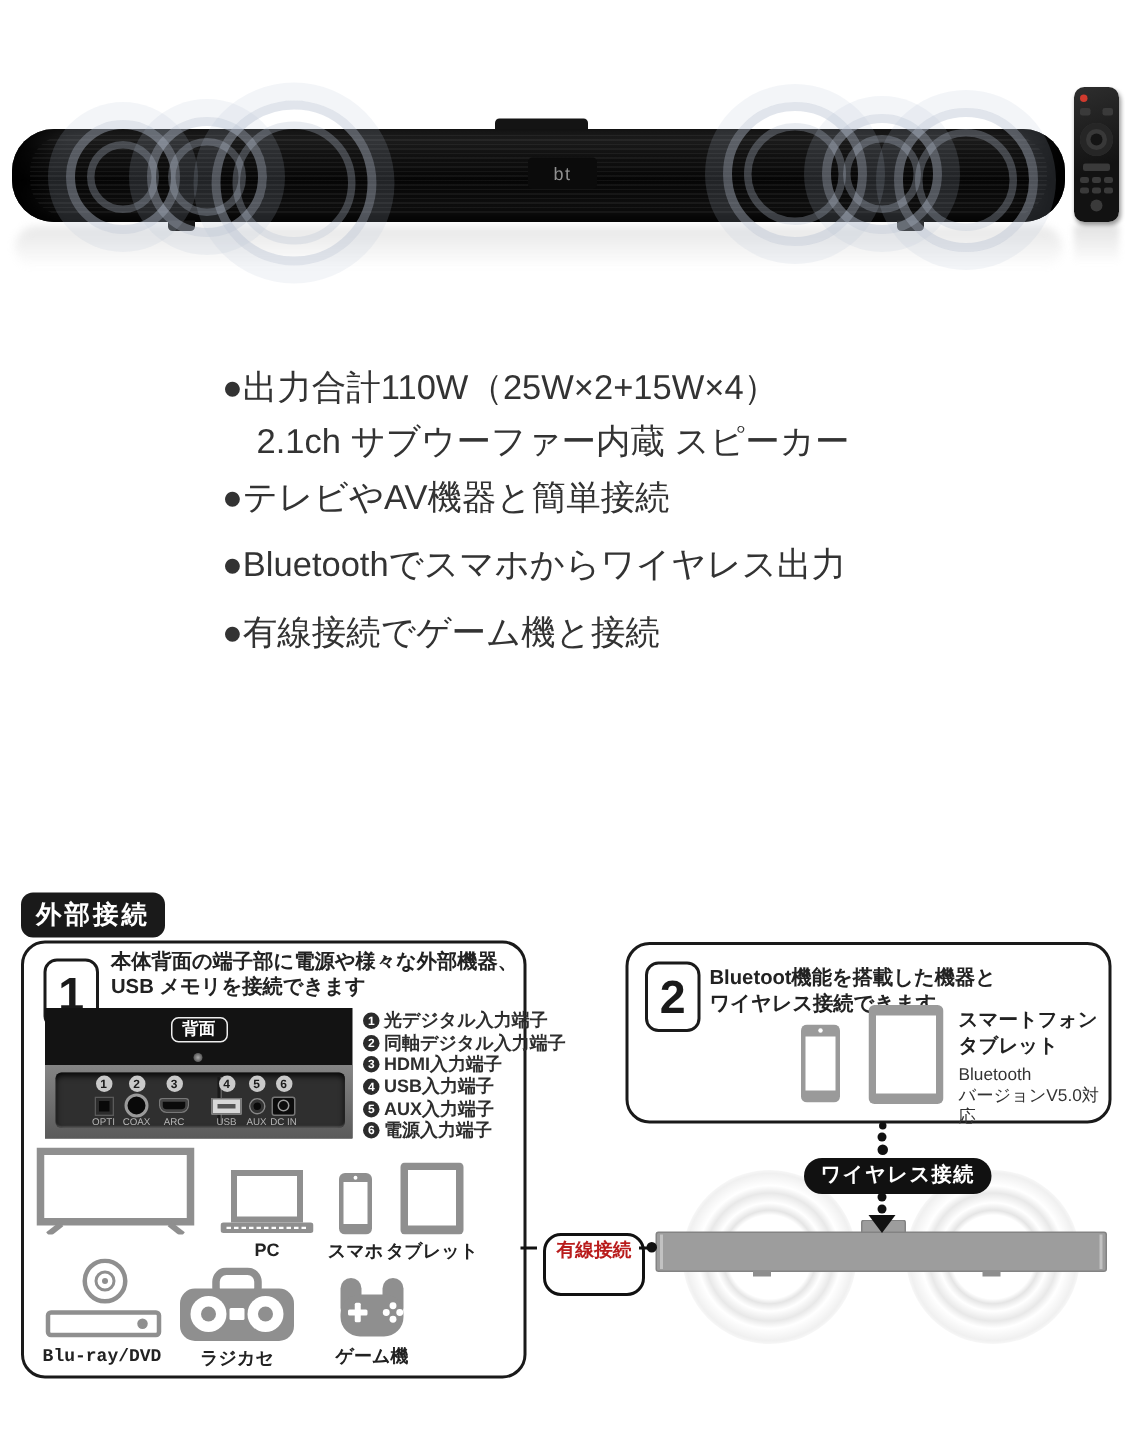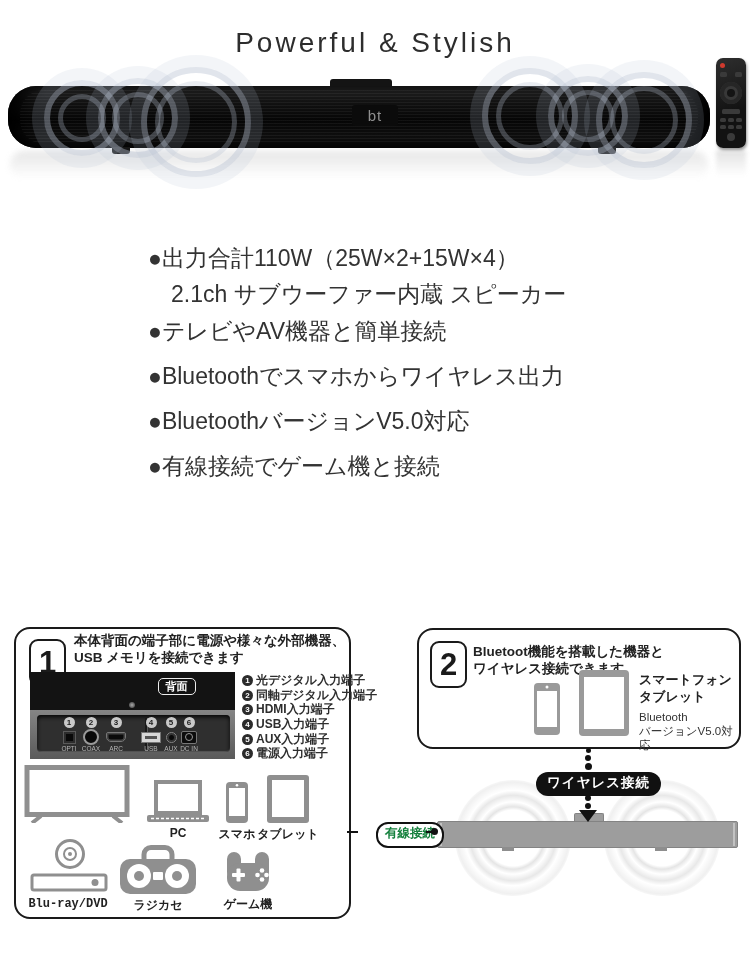--- a/index.html
+++ b/index.html
@@ -18,21 +18,21 @@
   .sb-bracket { position:absolute; left:330px; top:79px; width:62px; height:9px;
     background:#141414; border-radius:3px 3px 0 0; z-index:1; }
   .soundbar { position:absolute; left:8px; top:86px; width:702px; height:62px; border-radius:28px;
     background:linear-gradient(180deg,#3a3a3a 0%,#161616 22%,#050505 55%,#101010 78%,#1f1f1f 100%);
     box-shadow: inset 14px 0 18px rgba(0,0,0,.85), inset -14px 0 18px rgba(0,0,0,.85), inset 0 -6px 10px rgba(0,0,0,.6);
     z-index:2; }
   .soundbar::after { content:""; position:absolute; inset:4px 12px; border-radius:24px;
     background:repeating-linear-gradient(180deg, rgba(255,255,255,.05) 0 1px, transparent 1px 3px); }
   .sb-display { position:absolute; left:352px; top:105px; width:46px; height:21px; background:#0b0b0b;
     border-radius:3px; z-index:3; display:flex; align-items:center; justify-content:center;
-    font-size:15px; color:#8f8f8f; letter-spacing:1px; }
+    font-size:12px; color:#8f8f8f; letter-spacing:1px; }
   .sb-foot { position:absolute; width:18px; height:7px; background:#161616; border-radius:0 0 3px 3px;
     top:147px; z-index:2; }
   .sbf1 { left:112px; } .sbf2 { left:598px; }
   .ripple { position:absolute; z-index:3; border-radius:50%;
     border:6px solid rgba(183,193,210,.42); box-shadow:0 0 0 12px rgba(183,193,210,.16); }
   .ripple::after { content:""; position:absolute; inset:8px; border-radius:50%;
     border:5px solid rgba(183,193,210,.30); }
   .rp1 { left:44px;  top:80px; width:64px; height:64px; }
   .rp2 { left:98px;  top:78px; width:68px; height:68px; }
   .rp3 { left:141px; top:67px; width:98px; height:98px; }
@@ -81,21 +81,21 @@
   .box1 .numbox { left:13px; top:10px; }
   .box2 .numbox { left:11px; top:11px; }
   .desc { position:absolute; font-size:13.5px; font-weight:bold; line-height:17px; color:#222; white-space:nowrap; }
   .box1 .desc { left:58px; top:3px; }
   .box2 .desc { left:54px; top:13px; }
 
   
   .photo { position:absolute; left:14px; top:43px; width:205px; height:87px; background:#131313; overflow:hidden; }
   .panel-label { position:absolute; left:50%; transform:translateX(-50%); top:6px;
     border:1.5px solid #ededed; border-radius:5px; color:#fff; font-size:11px; font-weight:bold;
-    padding:0 7px; line-height:15px; white-space:nowrap;margin-left:44px; }
+    padding:0 7px; line-height:15px; white-space:nowrap; }
   .screw { position:absolute; left:99px; top:30px; width:6px; height:6px; border-radius:50%;
     background:radial-gradient(#aaa,#333); }
   .strip { position:absolute; left:0; right:0; bottom:0; height:49px; background:linear-gradient(#858585,#5a5a5a); }
   .recess { position:absolute; left:7px; right:5px; top:5px; bottom:7px; background:#2f2f2f; border-radius:4px;
     box-shadow: inset 0 2px 4px rgba(0,0,0,.9), inset 0 -1px 1px rgba(255,255,255,.25); }
   .pdivider { position:absolute; left:108px; top:3px; bottom:3px; width:2px; background:#191919; border-right:1px solid #5c5c5c; }
   .port { position:absolute; top:2px; width:28px; text-align:center; }
   .pp1 { left:18px; } .pp2 { left:40px; } .pp3 { left:65px; }
   .pp4 { left:100px; } .pp5 { left:120px; } .pp6 { left:138px; }
   .pnum { width:11px; height:11px; border-radius:50%; background:#c9c9c9; color:#1b1b1b;
@@ -152,31 +152,30 @@
   .glowL { left:455px; top:780px; } .glowR { left:604px; top:780px; }
   .bar2 { position:absolute; left:437px; top:821px; width:299px; height:25px; background:#9d9d9d;
     border:1px solid #838383; border-radius:2px; z-index:2; }
   .bar2::before { content:""; position:absolute; left:2px; top:1px; bottom:1px; width:2px; background:#c2c2c2; }
   .bar2::after  { content:""; position:absolute; right:2px; top:1px; bottom:1px; width:2px; background:#c2c2c2; }
   .bar2-tab { position:absolute; left:574px; top:813px; width:28px; height:9px; background:#9d9d9d;
     border:1px solid #838383; border-bottom:none; border-radius:2px 2px 0 0; z-index:2; }
   .bar2-foot { position:absolute; width:12px; height:4px; background:#8e8e8e; top:847px; z-index:2; }
   .bf1 { left:502px; } .bf2 { left:655px; }
   .wired-line1 { position:absolute; left:347px; top:831px; width:11px; height:2px; background:#111; z-index:3; }
-  .wired-badge { position:absolute; left:376px; top:822px; background:#fff; border:2px solid #111;
-    border-radius:12px; font-size:12.5px; font-weight:bold; padding:1px 7px 4px; color:#15803d; z-index:3; }
+  .wired-badge { position:absolute; left:362px; top:822px; background:#fff; border:2px solid #111;
+    border-radius:12px; font-size:12.5px; font-weight:bold; padding:1px 7px 20px; color:#b91c1c; z-index:3; }
   .wired-line2 { position:absolute; left:426px; top:831px; width:7px; height:2px; background:#111; z-index:3; }
   .wired-dot { position:absolute; left:431px; top:828px; width:7px; height:7px; border-radius:50%; background:#111; z-index:3; }
 </style>
 </head>
 <body>
 
 <div class="stage">
 
-  <div class="title">Powerful &amp; Stylish</div>
 
   <div class="sb-reflection"></div>
   <div class="sb-bracket"></div>
   <div class="soundbar"></div>
   <div class="sb-display">bt</div>
   <div class="sb-foot sbf1"></div>
   <div class="sb-foot sbf2"></div>
   <div class="ripple rp1"></div>
   <div class="ripple rp2"></div>
   <div class="ripple rp3"></div>
@@ -198,24 +197,24 @@
     <span class="rm-s5"></span>
     <span class="rm-s6"></span>
     <span class="rm-round"></span>
   </div>
 
   <div class="features">
     <div class="f f1">●出力合計110W（25W×2+15W×4）</div>
     <div class="f f2">2.1ch サブウーファー内蔵 スピーカー</div>
     <div class="f f3">●テレビやAV機器と簡単接続</div>
     <div class="f f4">●Bluetoothでスマホからワイヤレス出力</div>
-    <div class="f f5">●BluetoothバージョンV5.0対応</div>
     <div class="f f6">●有線接続でゲーム機と接続</div>
   </div>
 
+  <div class="sec-badge">外部接続</div>
 
   <div class="box box1">
     <div class="numbox">1</div>
     <div class="desc">
       <div>本体背面の端子部に電源や様々な外部機器、</div>
       <div>USB メモリを接続できます</div>
     </div>
 
     <div class="photo">
       <div class="panel-label">背面</div>

